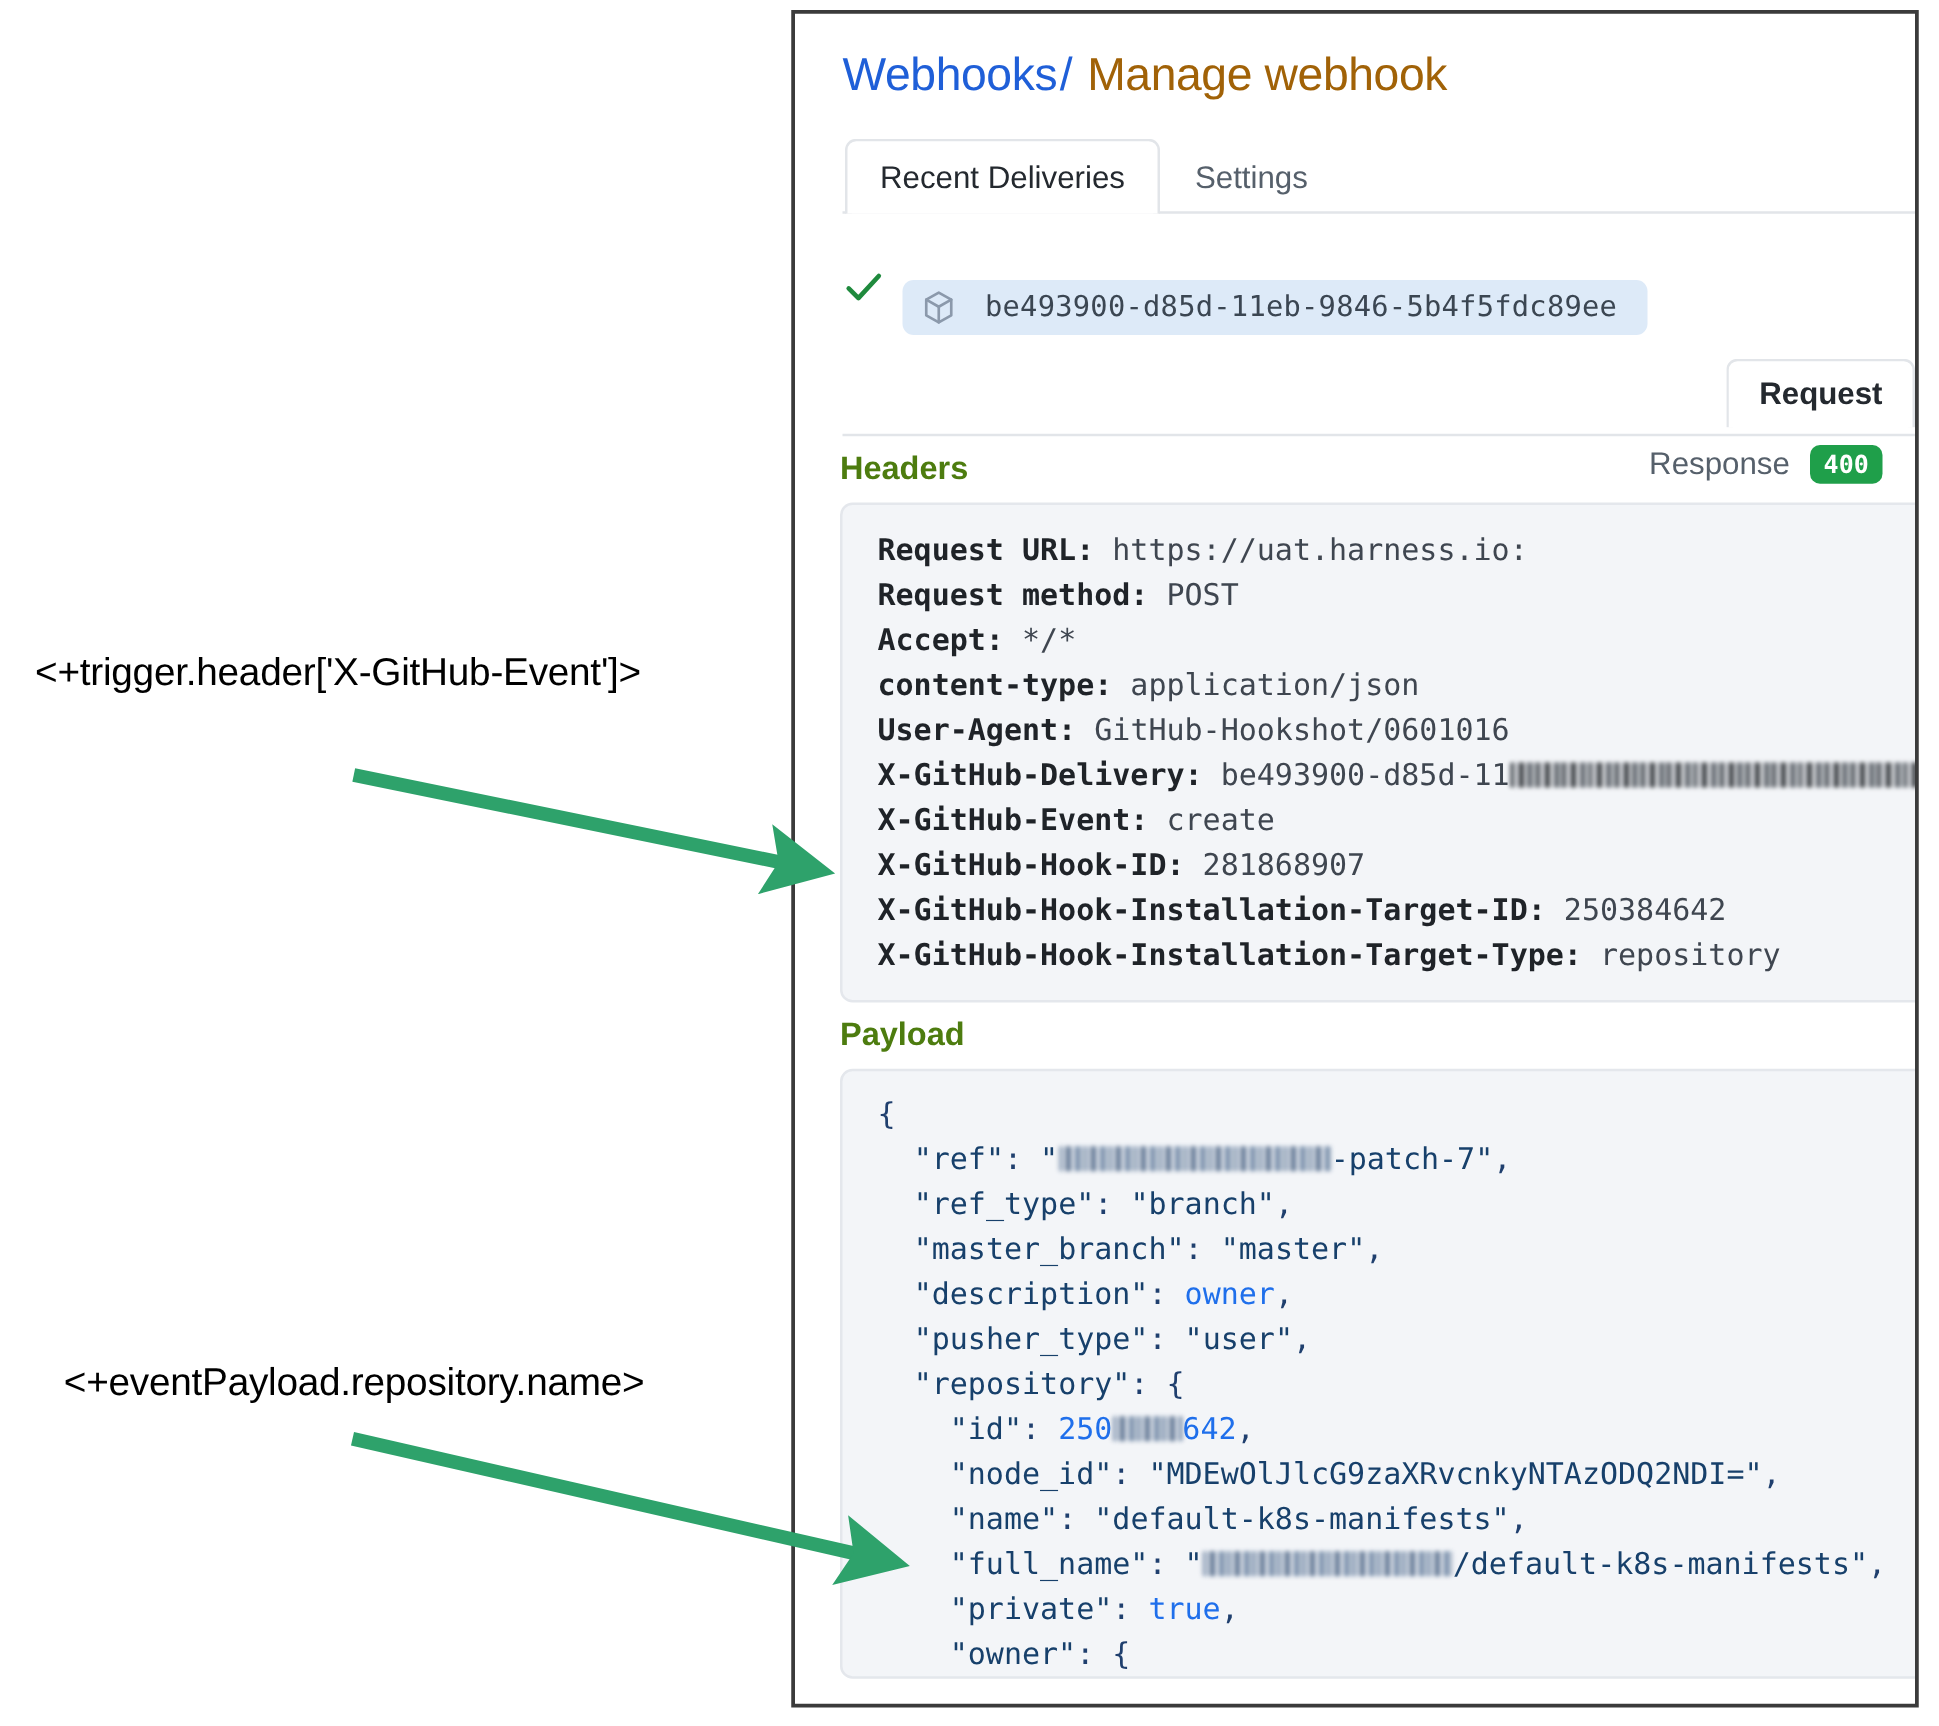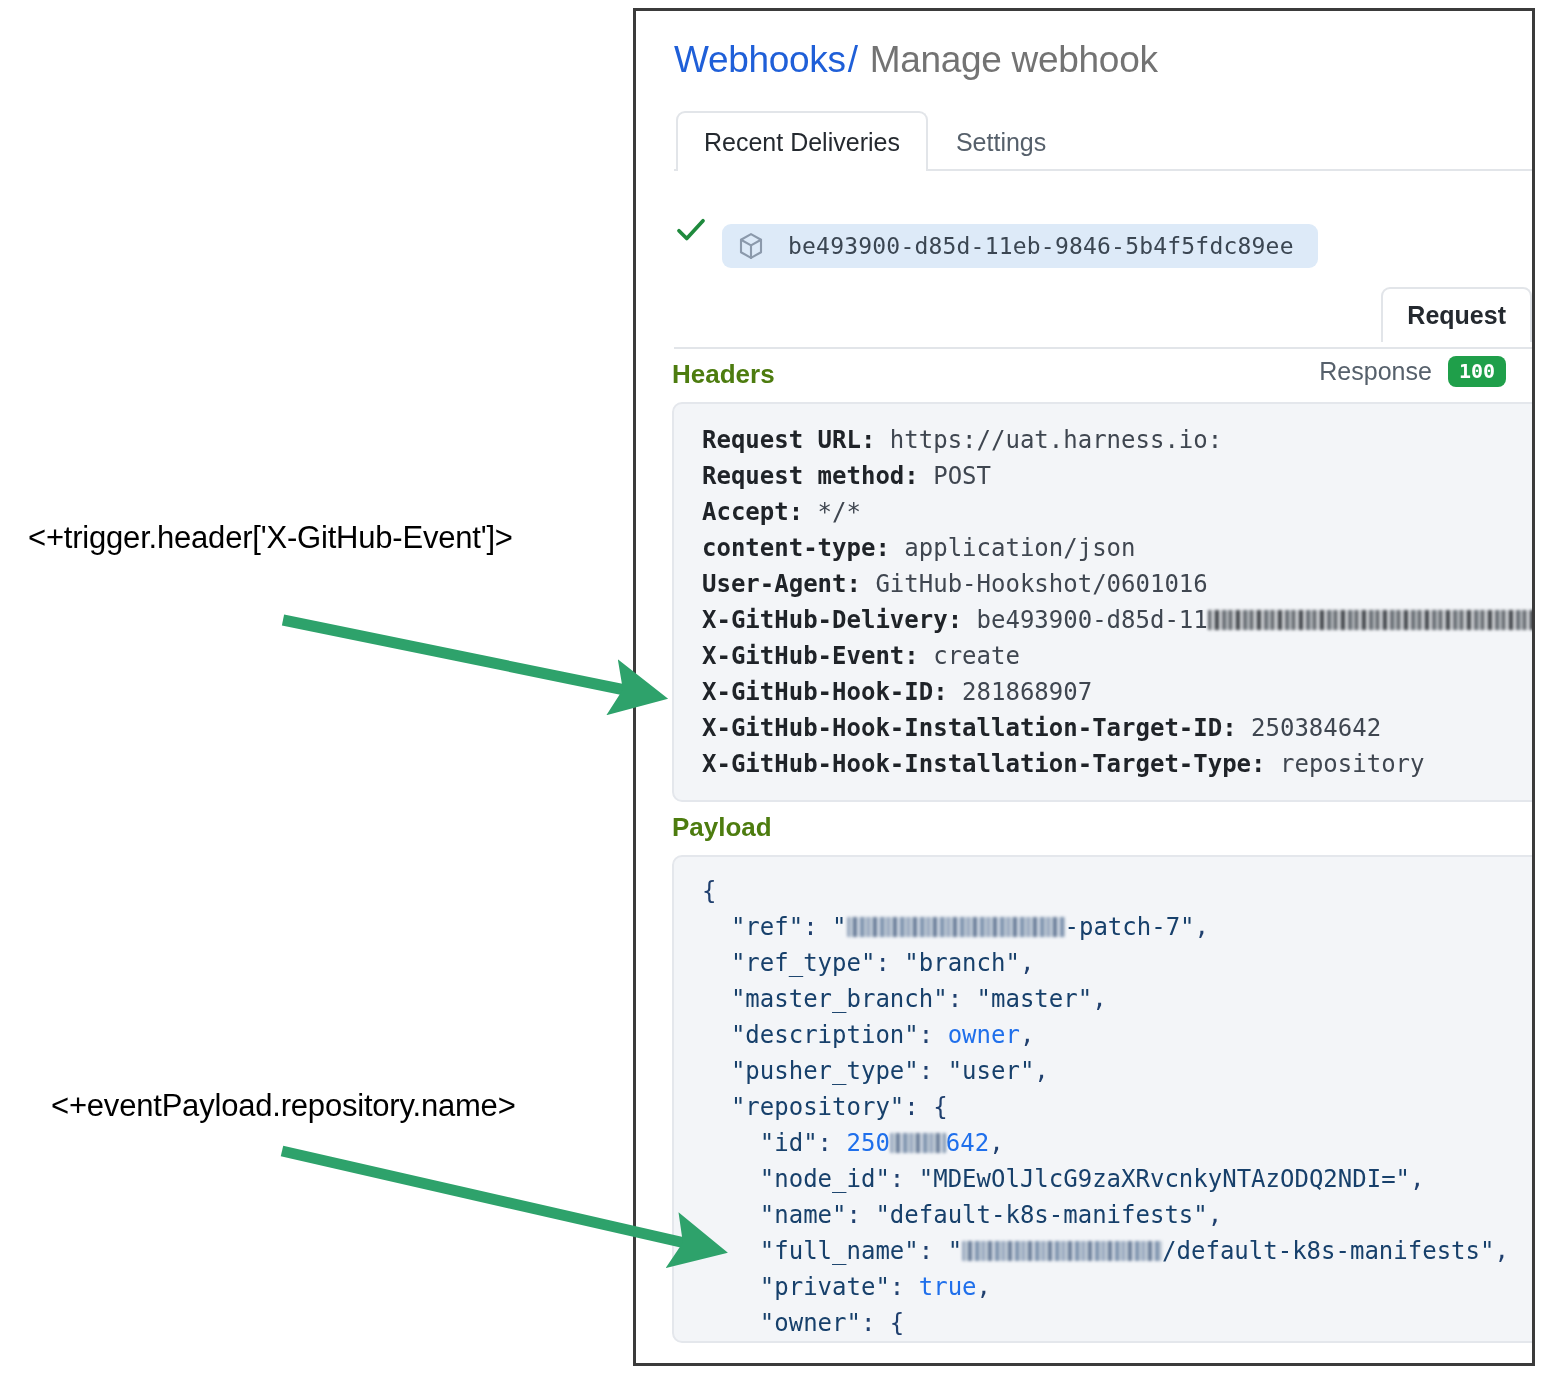--- a/index.html
+++ b/index.html
@@ -64,21 +64,21 @@
     letter-spacing: -0.3px;
   }
   .breadcrumb .bc-link {
     color: #1f5fd8;
     cursor: pointer;
   }
   .breadcrumb .bc-sep {
     color: #1f5fd8;
     margin: 0 2px 0 2px;
   }
-  .breadcrumb .bc-current { color: #737373; }
+  .breadcrumb .bc-current { color: #a16207; }
 
   .tabnav {
     margin: 0 0 0 38px;
     border-bottom: 2px solid #e2e5e9;
     height: 66px;
     display: flex;
     align-items: flex-end;
     padding-left: 2px;
   }
   .tabnav-item {
@@ -277,21 +277,21 @@
         <span class="delivery-id">be493900-d85d-11eb-9846-5b4f5fdc89ee</span>
       </div>
     </div>
 
     <div class="subtabnav">
       <div class="subtab selected">
         <span>Request</span>
       </div>
       <div class="subtab">
         <span>Response</span>
-        <span class="status-badge">100</span>
+        <span class="status-badge">400</span>
       </div>
     </div>
 
     <div class="section-title">Headers</div>
 
     <div class="code-box">
       <div class="code-line"><span class="hdr-key">Request URL:</span><span class="hdr-val"> https://uat.harness.io:</span></div>
       <div class="code-line"><span class="hdr-key">Request method:</span><span class="hdr-val"> POST</span></div>
       <div class="code-line"><span class="hdr-key">Accept:</span><span class="hdr-val"> */*</span></div>
       <div class="code-line"><span class="hdr-key">content-type:</span><span class="hdr-val"> application/json</span></div>

